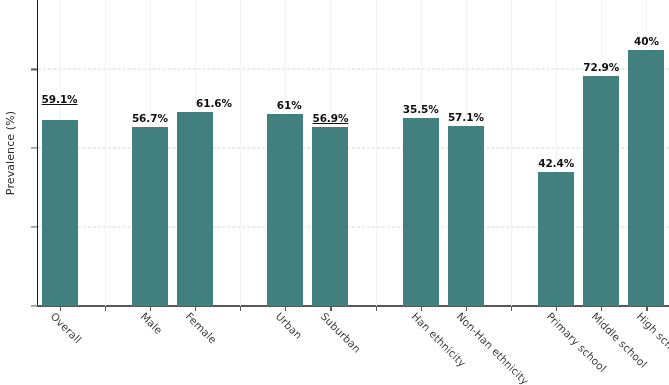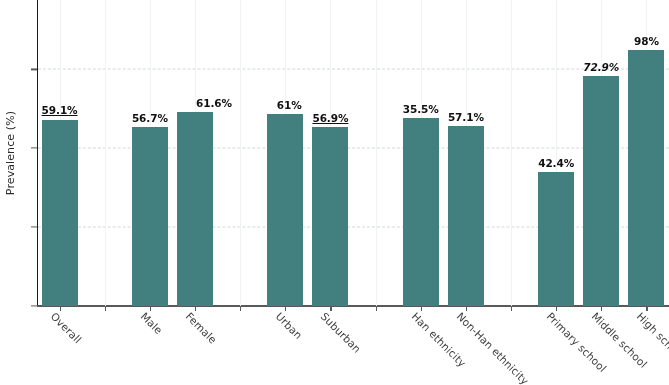--- a/index.html
+++ b/index.html
@@ -159,39 +159,39 @@
       <div class="x-tick-mark" style="left: 375.571px;"></div>
       <div class="x-tick-mark" style="left: 420.714px;"></div>
       <div class="x-tick-mark" style="left: 465.857px;"></div>
       <div class="x-tick-mark" style="left: 511px;"></div>
       <div class="x-tick-mark" style="left: 556.143px;"></div>
       <div class="x-tick-mark" style="left: 601.286px;"></div>
       <div class="x-tick-mark" style="left: 646.429px;"></div>
     </div>
   <div id="bars-layer">
       <div class="bar" title="Overall: 59.1%" style="left: 41.5143px; width: 36.1143px; top: 119.561px; height: 186.439px; background: rgb(66, 128, 127);"></div>
-      <div class="bar-label" style="left: 59.5714px; top: 104px; text-decoration: underline;">59.1%</div>
+      <div class="bar-label" style="left: 59.5714px; top: 93px; text-decoration: underline;">59.1%</div>
       <div class="bar" title="Male: 56.7%" style="left: 131.8px; width: 36.1143px; top: 127.132px; height: 178.868px; background: rgb(66, 128, 127);"></div>
       <div class="bar-label" style="left: 149.857px; top: 112.132px;">56.7%</div>
       <div class="bar" title="Female: 61.6%" style="left: 176.943px; width: 36.1143px; top: 111.674px; height: 194.326px; background: rgb(66, 128, 127);"></div>
       <div class="bar-label" style="left: 195px; top: 96.6742px; margin-left: 19px;">61.6%</div>
       <div class="bar" title="Urban: 61%" style="left: 267.229px; width: 36.1143px; top: 113.567px; height: 192.433px; background: rgb(66, 128, 127);"></div>
       <div class="bar-label" style="left: 285.286px; top: 98.567px; padding-left: 8px;">61%</div>
       <div class="bar" title="Suburban: 56.9%" style="left: 312.371px; width: 36.1143px; top: 126.501px; height: 179.499px; background: rgb(66, 128, 127);"></div>
       <div class="bar-label" style="left: 330.429px; top: 111.501px; text-decoration: underline;">56.9%</div>
       <div class="bar" title="Han ethnicity: 59.5%" style="left: 402.657px; width: 36.1143px; top: 118.299px; height: 187.701px; background: rgb(66, 128, 127);"></div>
       <div class="bar-label" style="left: 420.714px; top: 103.299px;">35.5%</div>
       <div class="bar" title="Non-Han ethnicity: 57.1%" style="left: 447.8px; width: 36.1143px; top: 125.87px; height: 180.13px; background: rgb(66, 128, 127);"></div>
       <div class="bar-label" style="left: 465.857px; top: 110.87px;">57.1%</div>
       <div class="bar" title="Primary school: 42.4%" style="left: 538.086px; width: 36.1143px; top: 172.243px; height: 133.757px; background: rgb(66, 128, 127);"></div>
       <div class="bar-label" style="left: 556.143px; top: 157.243px;">42.4%</div>
       <div class="bar" title="Middle school: 72.9%" style="left: 583.229px; width: 36.1143px; top: 76.0268px; height: 229.973px; background: rgb(66, 128, 127);"></div>
-      <div class="bar-label" style="left: 601.286px; top: 61.0268px; font-style: italic;">72.9%</div>
+      <div class="bar-label" style="left: 601.286px; top: 61.0268px;">72.9%</div>
       <div class="bar" title="High school: 81%" style="left: 628.371px; width: 36.1143px; top: 50.4742px; height: 255.526px; background: rgb(66, 128, 127);"></div>
-      <div class="bar-label" style="left: 646.429px; top: 35.4742px;">98%</div>
+      <div class="bar-label" style="left: 646.429px; top: 35.4742px;">40%</div>
     </div>
   <div id="catlabels-layer">
       <div class="cat-label" style="left: 56.5714px;">Overall</div>
       <div class="cat-label" style="left: 146.857px;">Male</div>
       <div class="cat-label" style="left: 192px;">Female</div>
       <div class="cat-label" style="left: 282.286px;">Urban</div>
       <div class="cat-label" style="left: 327.429px;">Suburban</div>
       <div class="cat-label" style="left: 417.714px;">Han ethnicity</div>
       <div class="cat-label" style="left: 462.857px;">Non-Han ethnicity</div>
       <div class="cat-label" style="left: 553.143px;">Primary school</div>

